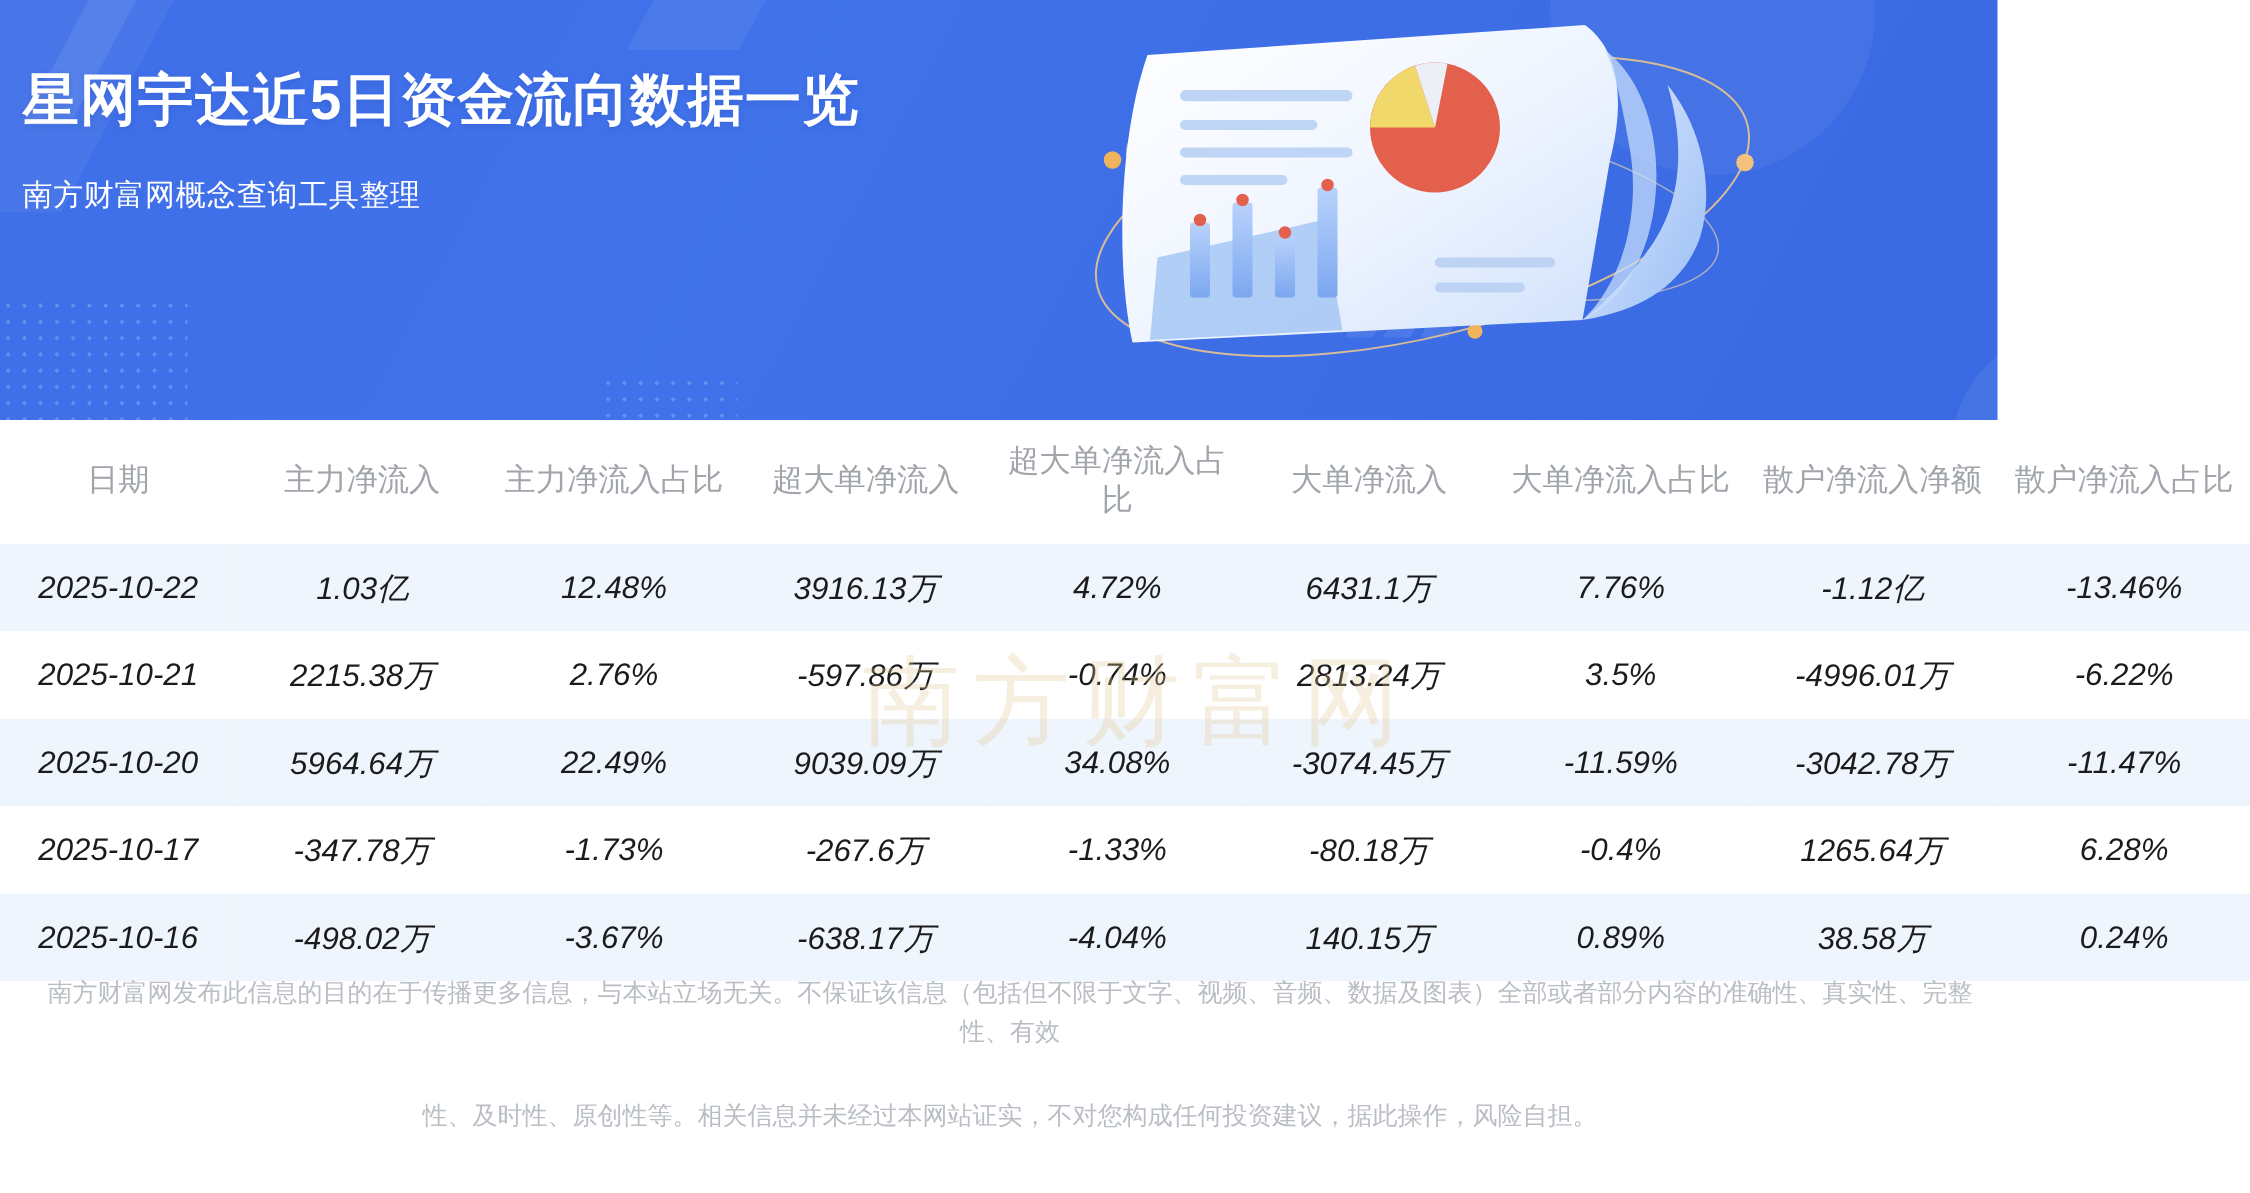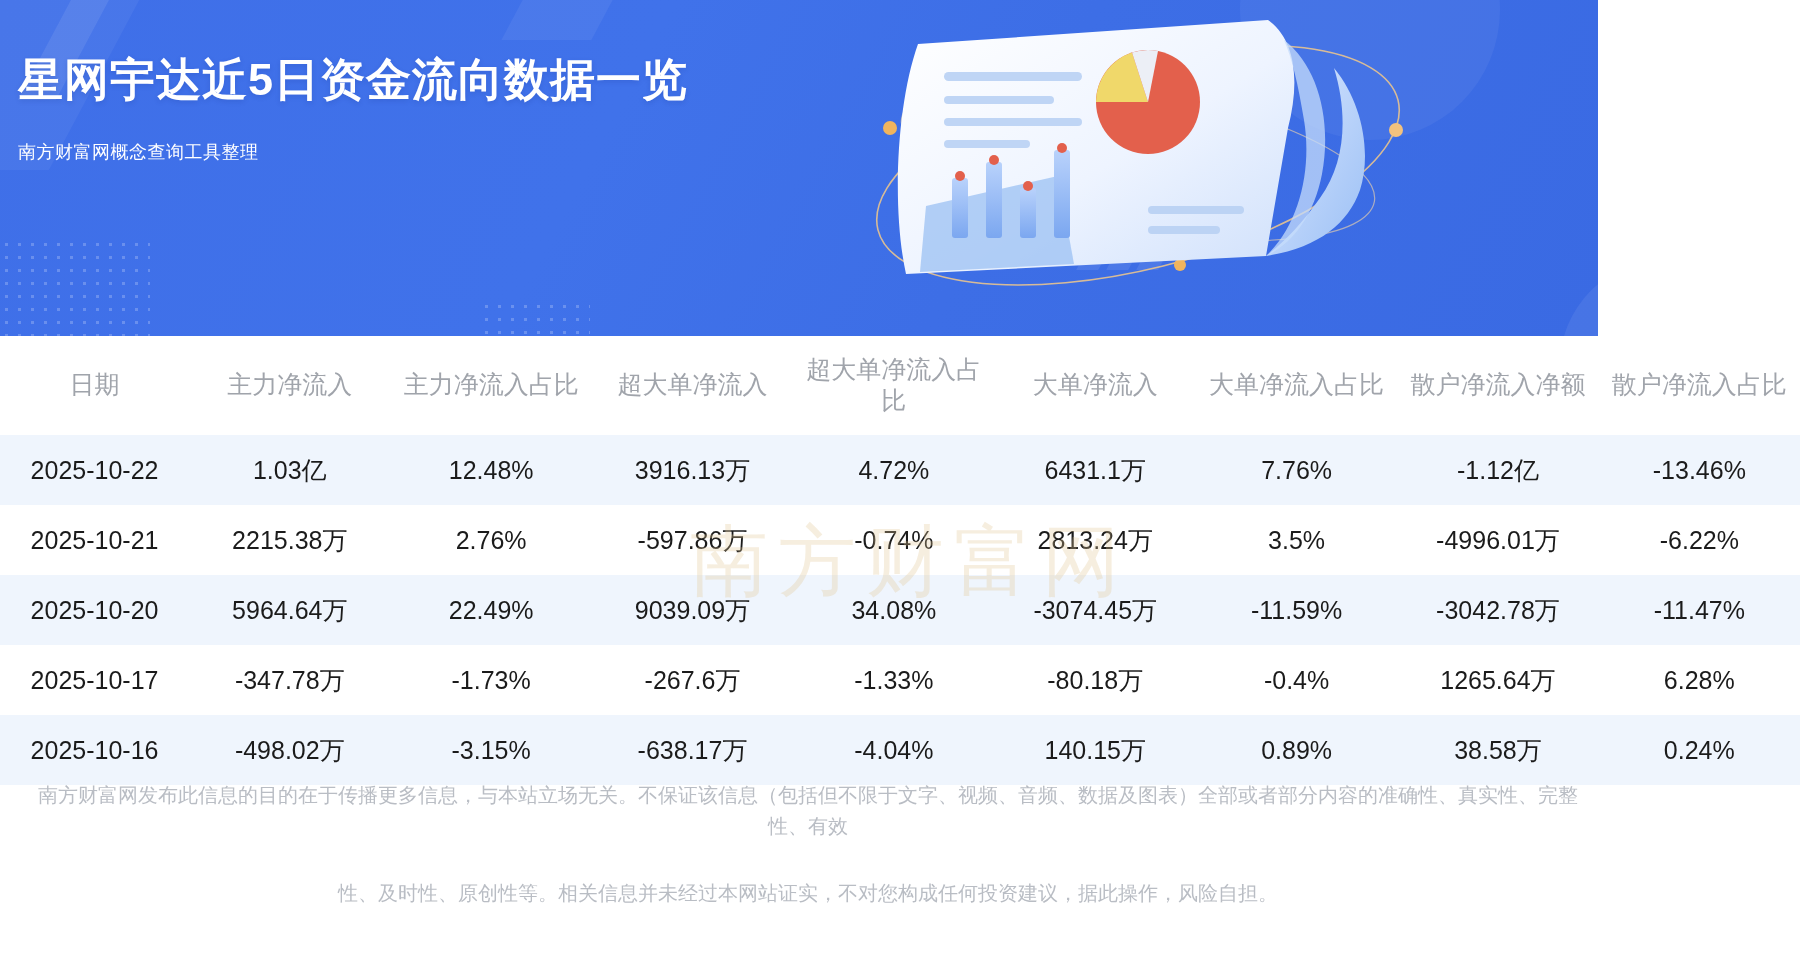--- a/index.html
+++ b/index.html
@@ -28,39 +28,40 @@
     background-size: 13px 13px;
   }
   .hero-title {
     position:absolute; left:18px; top:50px;
     color:#ffffff; font-size:45px; font-weight:700; letter-spacing:1px;
     text-shadow: 0 2px 5px rgba(20,50,140,.18);
     white-space: nowrap;
   }
   .hero-sub {
     position:absolute; left:18px; top:140px;
-    color:#ffffff; font-size:18px; font-weight:400; letter-spacing:.5px;
+    color:#ffffff; font-size:24px; font-weight:400; letter-spacing:.5px;
     white-space: nowrap;
   }
 
   
   .illus { position:absolute; right:190px; top:10px; width:560px; height:300px; }
 
   
   .table-wrap { position:absolute; left:0; top:336px; width:1800px; }
   table.fundflow { width:1800px; border-collapse: collapse; table-layout: fixed; }
   table.fundflow th {
     color:#a0a4ab; font-weight:400; font-size:25px;
     padding: 18px 6px 20px; text-align:center; vertical-align: middle;
     line-height: 1.22; background:#ffffff;
   }
   table.fundflow td {
     color:#1b1b1b; font-size:25px; text-align:center;
     height:70px; padding: 0 4px; vertical-align: middle;
     white-space: nowrap;
+    font-style: italic;
   }
   table.fundflow tbody tr:nth-child(odd) td { background:#eff5fd; }
   table.fundflow tbody tr:nth-child(even) td { background:#ffffff; }
 
   col.c-date { width: 170px; }
   col.c-std  { width: 181px; }
 
   
   .watermark {
     position:absolute; left:0; top:500px; width:1800px; height:230px;
@@ -244,21 +245,21 @@
           <td>-267.6万</td>
           <td>-1.33%</td>
           <td>-80.18万</td>
           <td>-0.4%</td>
           <td>1265.64万</td>
           <td>6.28%</td>
         </tr>
         <tr>
           <td>2025-10-16</td>
           <td>-498.02万</td>
-          <td>-3.15%</td>
+          <td>-3.67%</td>
           <td>-638.17万</td>
           <td>-4.04%</td>
           <td>140.15万</td>
           <td>0.89%</td>
           <td>38.58万</td>
           <td>0.24%</td>
         </tr>
       </tbody>
     </table>
   </div>

